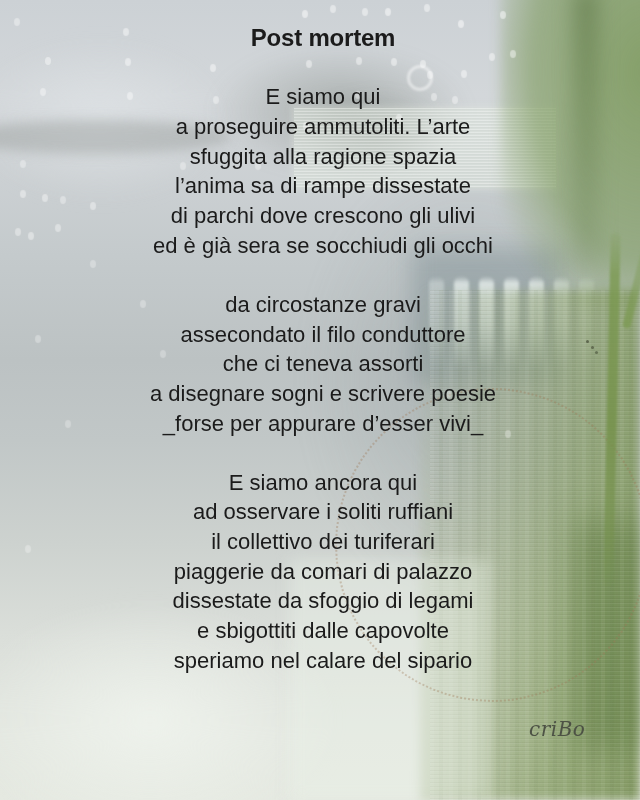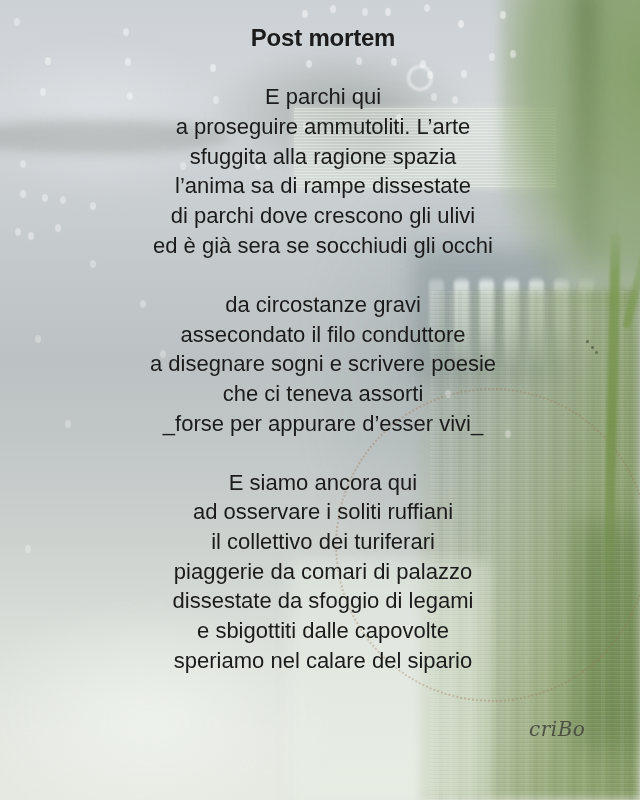--- a/index.html
+++ b/index.html
@@ -134,32 +134,32 @@
   <div class="layer stem"></div>
   <div class="layer stem-branch"></div>
   <div class="layer specks"></div>
   <div class="layer drops"></div>
   <div class="layer drop-ring"></div>
 
   <div class="layer poem">
     <div class="title">Post mortem</div>
     <div id="stanzas">
         <div class="stanza">
-          <div class="line">E parchi qui</div>
+          <div class="line">E siamo qui</div>
           <div class="line">a proseguire ammutoliti. L’arte</div>
           <div class="line">sfuggita alla ragione spazia</div>
           <div class="line">l’anima sa di rampe dissestate</div>
           <div class="line">di parchi dove crescono gli ulivi</div>
           <div class="line">ed è già sera se socchiudi gli occhi</div>
         </div>
         <div class="stanza">
           <div class="line">da circostanze gravi</div>
           <div class="line">assecondato il filo conduttore</div>
+          <div class="line">che ci teneva assorti</div>
           <div class="line">a disegnare sogni e scrivere poesie</div>
-          <div class="line">che ci teneva assorti</div>
           <div class="line">_forse per appurare d’esser vivi_</div>
         </div>
         <div class="stanza">
           <div class="line">E siamo ancora qui</div>
           <div class="line">ad osservare i soliti ruffiani</div>
           <div class="line">il collettivo dei turiferari</div>
           <div class="line">piaggerie da comari di palazzo</div>
           <div class="line">dissestate da sfoggio di legami</div>
           <div class="line">e sbigottiti dalle capovolte</div>
           <div class="line">speriamo nel calare del sipario</div>

